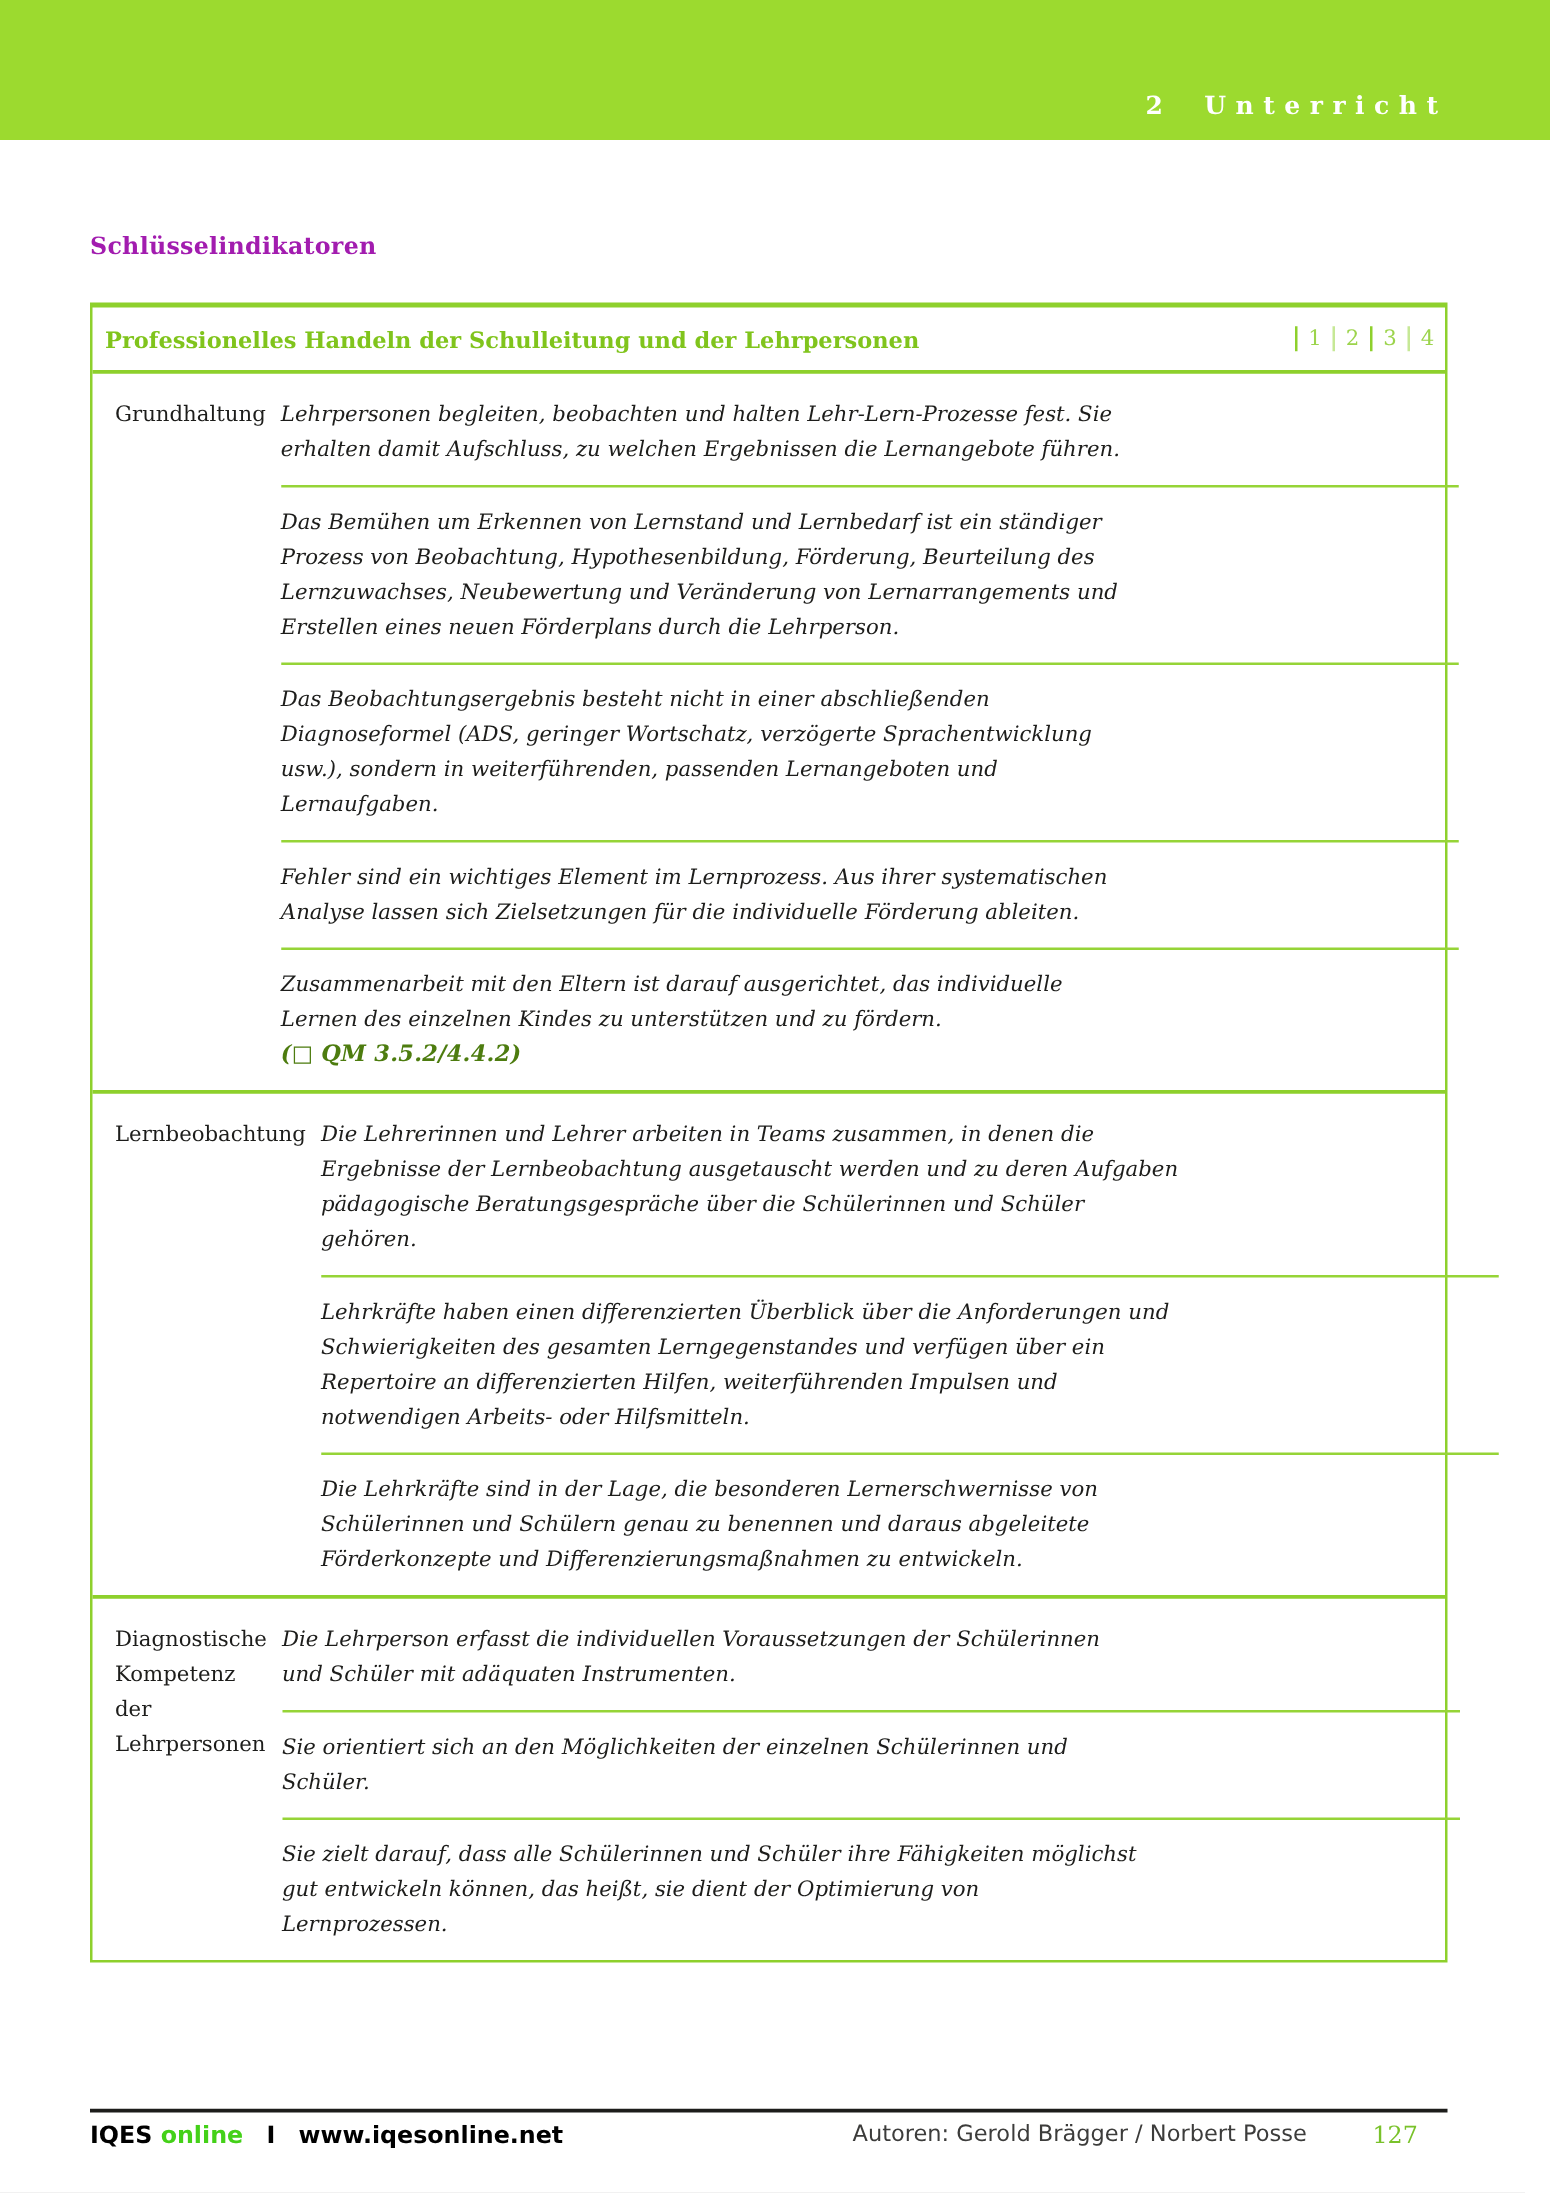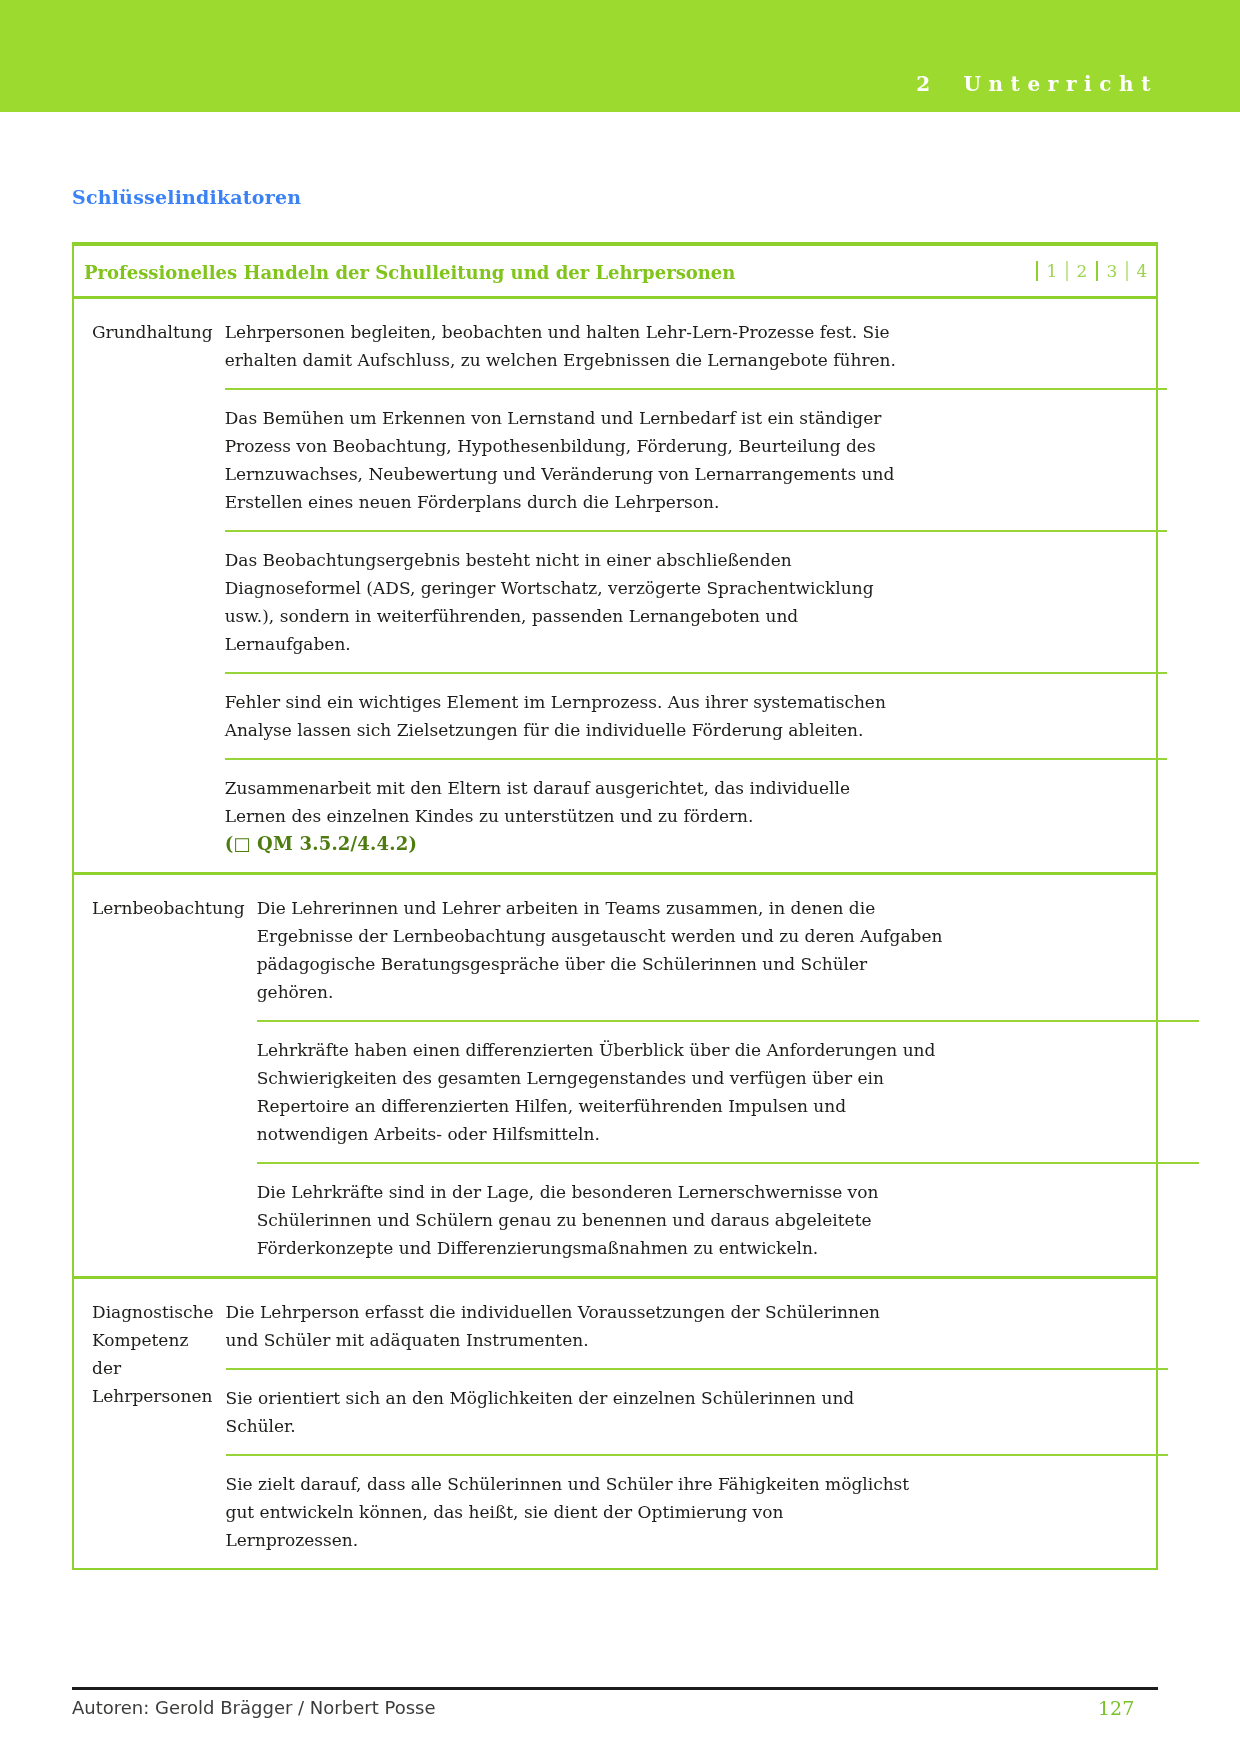--- a/index.html
+++ b/index.html
@@ -27,21 +27,21 @@
     text-align:center;
   }
   
   .content{
     position:absolute;left:72px;top:112px;
     width:1086px;
   }
   .section-title{
     margin:74px 0 0 0;
     font-size:19px;font-weight:bold;
-    color:#3b82f6;
+    color:#a21caf;
     letter-spacing:0.2px;
   }
   
   .indicator-table{
     margin-top:34px;
     border:2px solid #8ed02c;
     border-top-width:4px;
     box-sizing:border-box;
   }
   .thead{
@@ -66,21 +66,21 @@
   }
   
   .row{display:flex;align-items:stretch;}
   .row + .row{border-top:3px solid #8ed02c;}
   .row-label{
     width:258px;box-sizing:border-box;
     padding:19px 12px 12px 18px;
     font-size:17px;line-height:28px;
   }
   .row-main{flex:1;display:flex;flex-direction:column;}
-  .block{display:flex;align-items:flex-end;}
+  .block{display:flex;align-items:flex-end;font-style:italic;}
   .block + .block{border-top:2px solid #96d437;gap:28px;}
   .block-text{
     width:710px;box-sizing:border-box;
     padding:14px 20px 14px 0;
     font-size:17px;line-height:28px;
   }
   .block:first-child .block-text{padding-top:19px;}
   .qm-ref{
     color:#4d7c0f;font-weight:bold;
     font-size:18px;letter-spacing:0.2px;
@@ -224,17 +224,23 @@
             </div>
           </div>
         </div>
     </section>
 
   </main>
 
   <div class="footer-rule"></div>
 
   <footer class="footer">
+    <div class="footer-left">
+      <span>IQES</span>
+      <span class="accent-green">online</span>
+      <span class="sep">I</span>
+      <span>www.iqesonline.net</span>
+    </div>
     <div class="footer-authors">Autoren: Gerold Brägger / Norbert Posse</div>
     <div class="footer-page">127</div>
   </footer>
 
 </div>
 
 </body></html>

